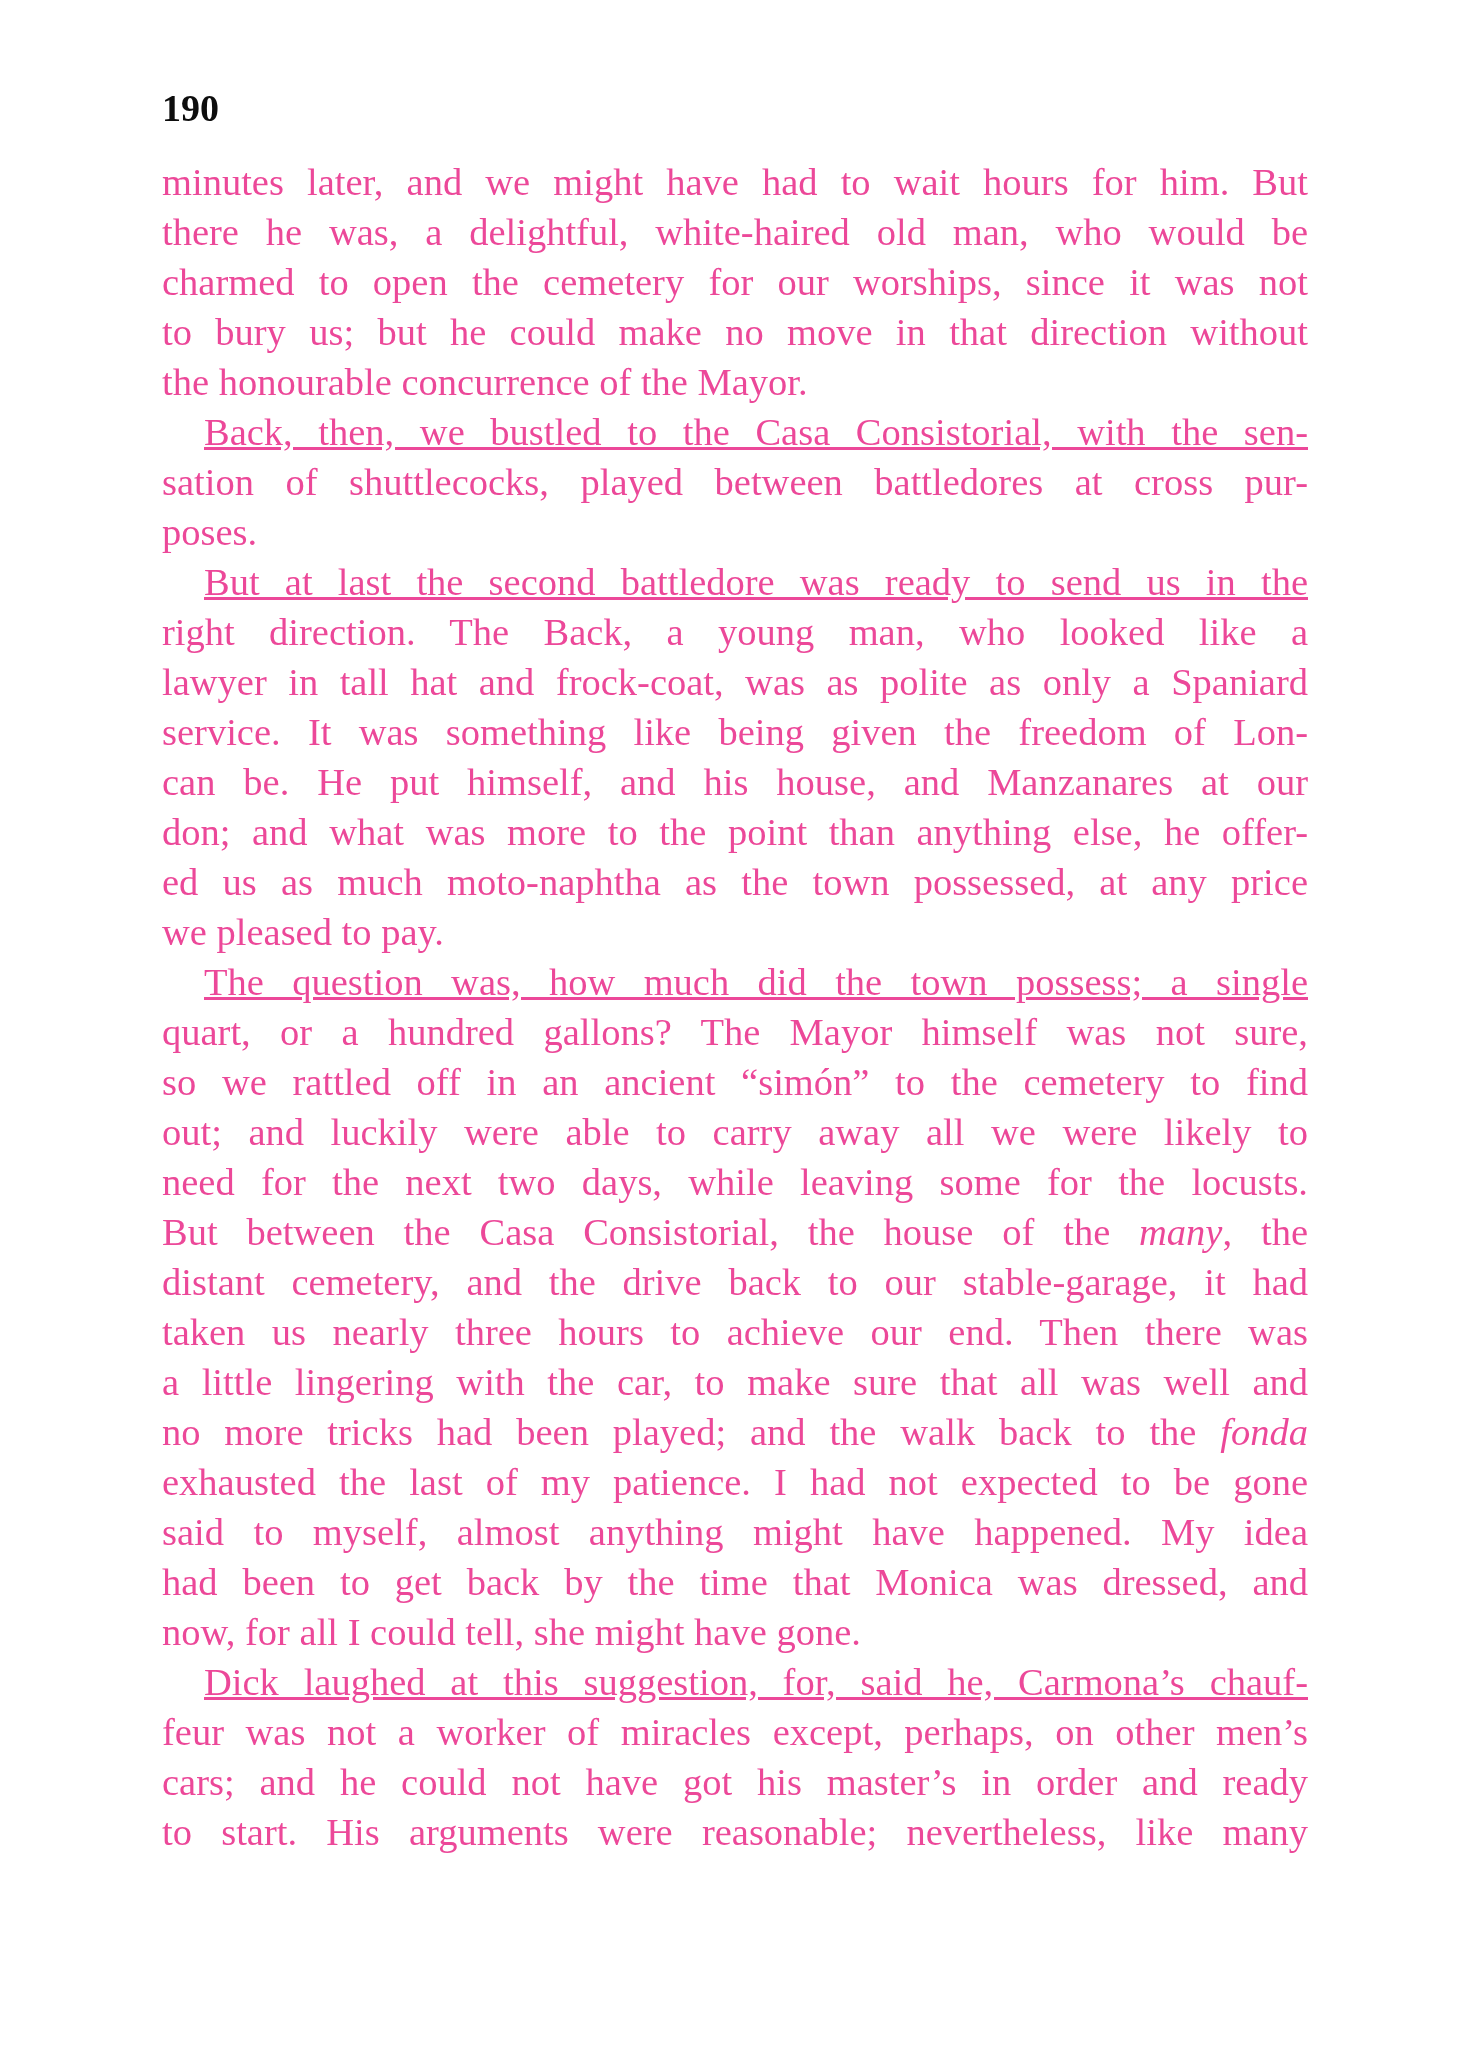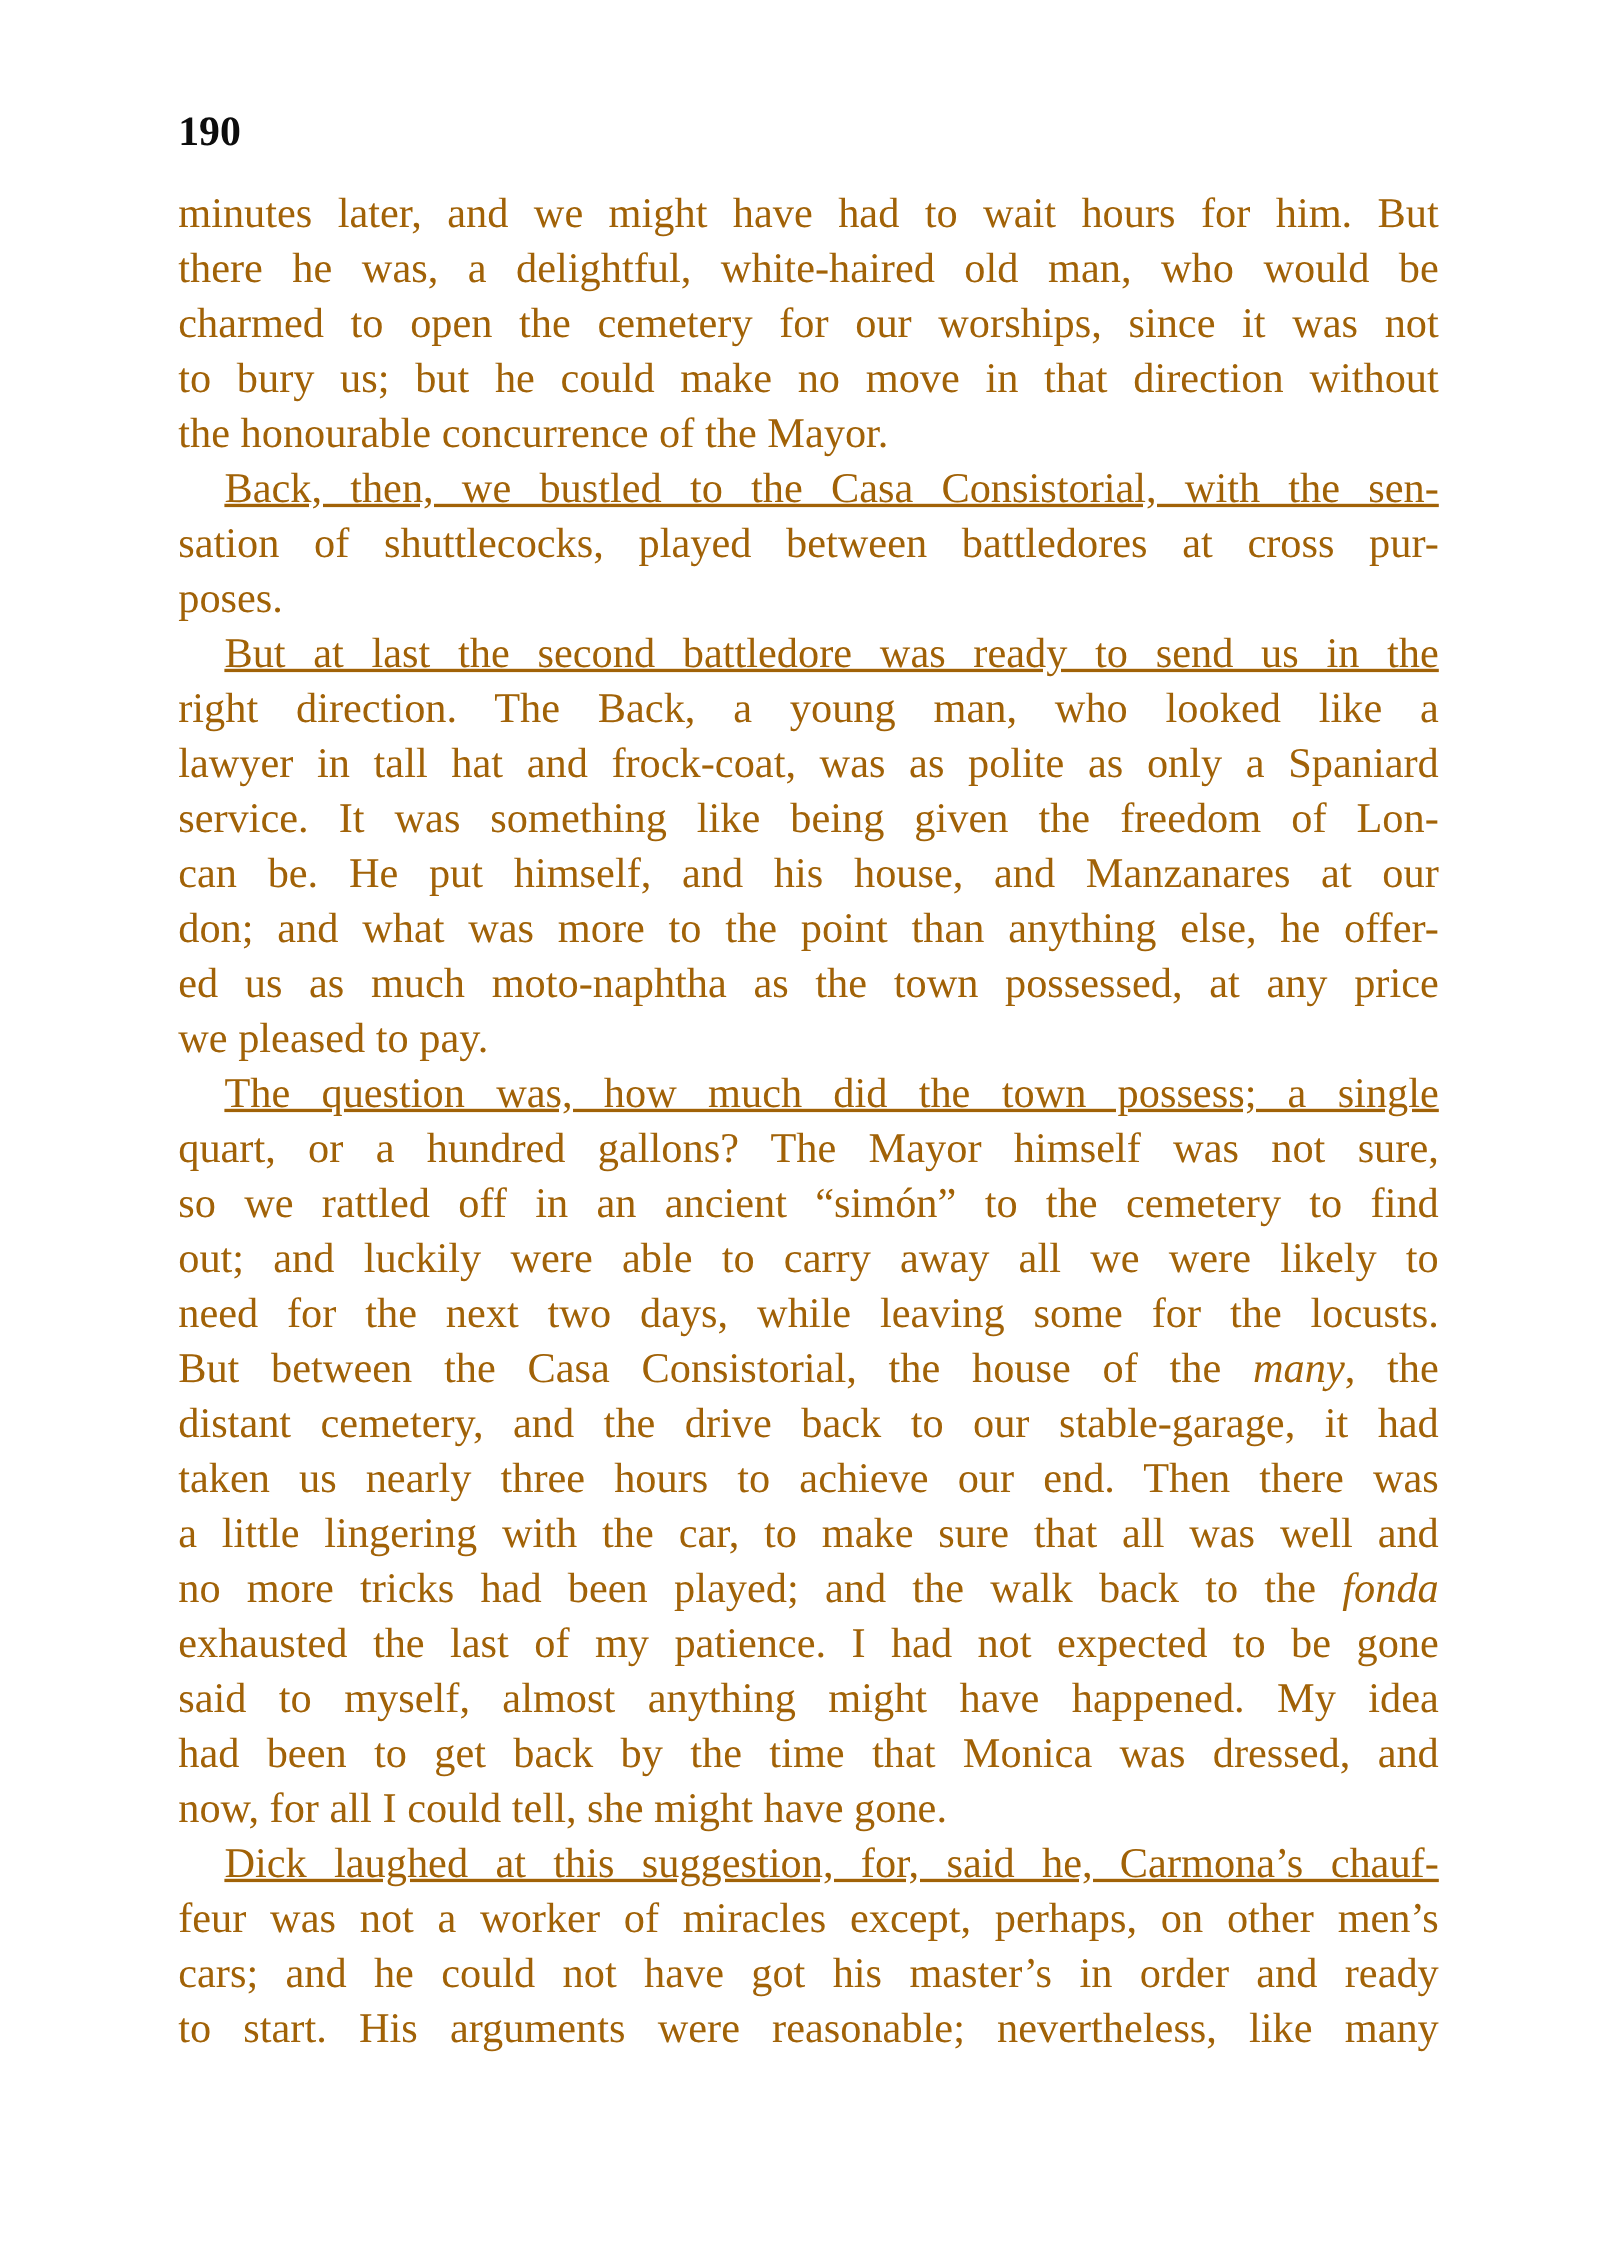--- a/index.html
+++ b/index.html
@@ -1,23 +1,23 @@
 <!DOCTYPE html>
 <html><head>
 <meta charset="utf-8">
 <style>
   html, body { margin: 0; padding: 0; background: #ffffff; }
   body { width: 1457px; height: 2045px; position: relative; overflow: hidden; }
-  .page { position: absolute; left: 0; top: 12px; width: 1457px; height: 1581px; background: #ffffff; }
+  .page { position: absolute; left: 0; top: 0; width: 1457px; height: 1581px; background: #ffffff; }
   .running-head { position: absolute; left: 162px; top: 86px; width: 1146px; height: 44px;
     font-family: "Liberation Serif", "DejaVu Serif", serif; color: #0d0d0d; }
   .folio { position: absolute; left: 0; top: 0; font-size: 38px; line-height: 44px; font-weight: bold; }
   .title { position: absolute; left: 313px; top: 0; font-size: 39px; line-height: 44px; font-weight: bold; letter-spacing: 1.5px; }
   .body-text { position: absolute; left: 162px; top: 157px; width: 1146px;
-    font-family: "Liberation Serif", "DejaVu Serif", serif; font-size: 38.5px; line-height: 50px; color: #a16207; }
+    font-family: "Liberation Serif", "DejaVu Serif", serif; font-size: 38.5px; line-height: 50px; color: #ec4899; }
   .line { display: block; height: 50px; white-space: nowrap; text-align: justify; text-align-last: justify; overflow: visible; }
   .line.last { text-align-last: left; }
   .line.indent { padding-left: 42px; text-decoration: underline; }
   em { font-style: italic; }
 </style>
 </head>
 <body>
 
 <div class="page">
   <div class="running-head">

